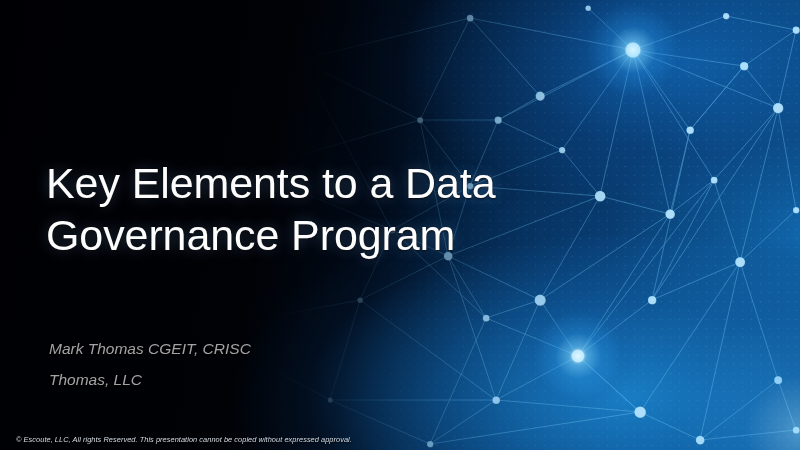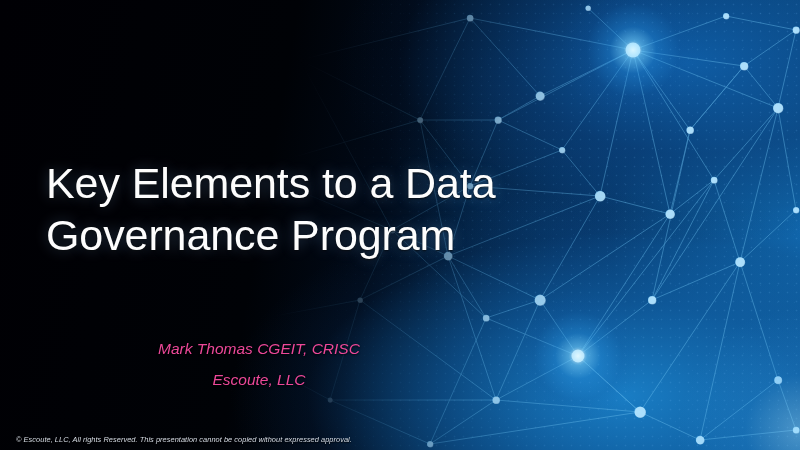--- a/index.html
+++ b/index.html
@@ -99,24 +99,23 @@
     left: 49px;
     top: 333px;
     width: 420px;
   }
   .subtitle-line {
     font-family: "Liberation Sans", sans-serif;
     font-style: italic;
     font-weight: 400;
     font-size: 15.5px;
     line-height: 31px;
-    color: #ec4899;
+    color: #a3a3a3;
     text-shadow: 0 1px 2px rgba(0,0,0,0.8);
     white-space: nowrap;
-    text-align: center;
   }
   #footer-copyright {
     position: absolute;
     left: 4px;
     bottom: 5px;
     font-family: "Liberation Sans", sans-serif;
     font-style: italic;
     font-weight: 400;
     font-size: 7.4px;
     line-height: 10px;
@@ -281,19 +280,19 @@
   <div class="glow-hub" id="glow-hub-bottom"></div>
   <div class="glow-hub" id="glow-edge-right"></div>
 
   <div id="content">
 
     <h1 id="slide-title">Key Elements to a Data
 Governance Program</h1>
 
     <div id="subtitle-block">
       <div class="subtitle-line">Mark Thomas CGEIT, CRISC</div>
-      <div class="subtitle-line">Escoute, LLC</div>
+      <div class="subtitle-line">Thomas, LLC</div>
     </div>
 
     <div id="footer-copyright">© Escoute, LLC, All rights Reserved.  This presentation cannot be copied without expressed approval.</div>
 
   </div>
 </div>
 
 </body></html>

